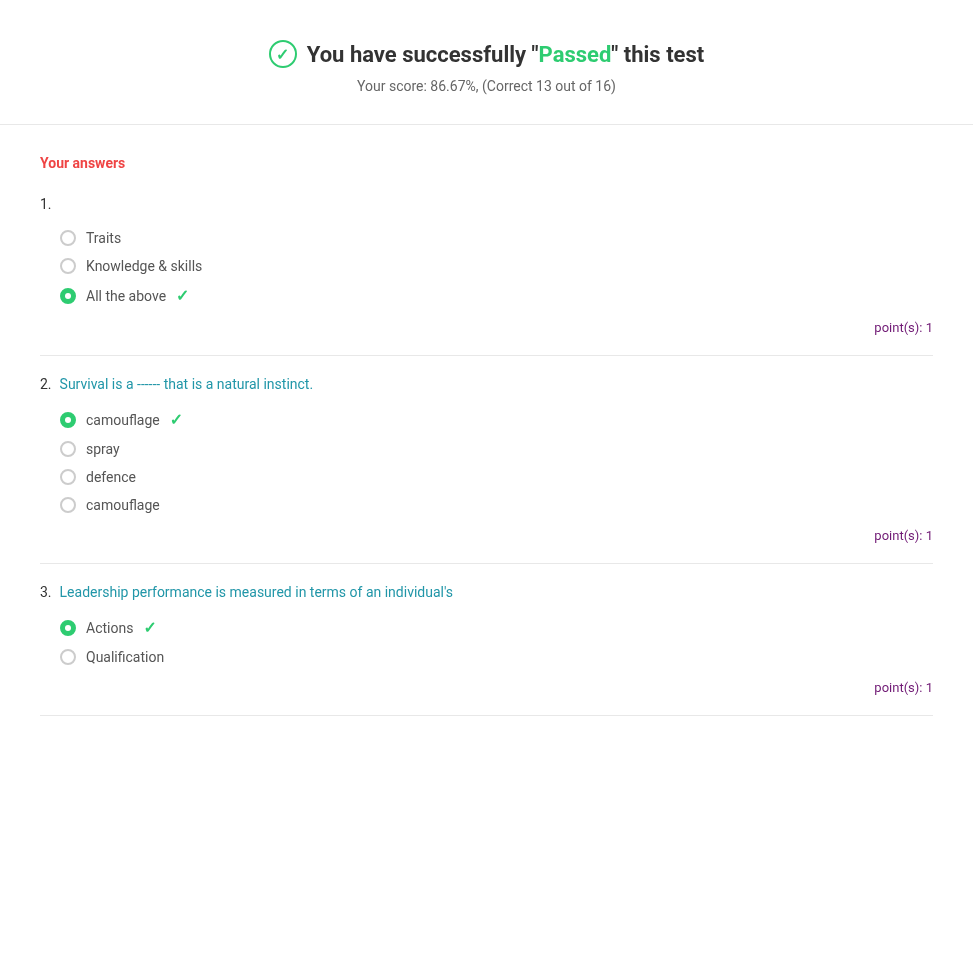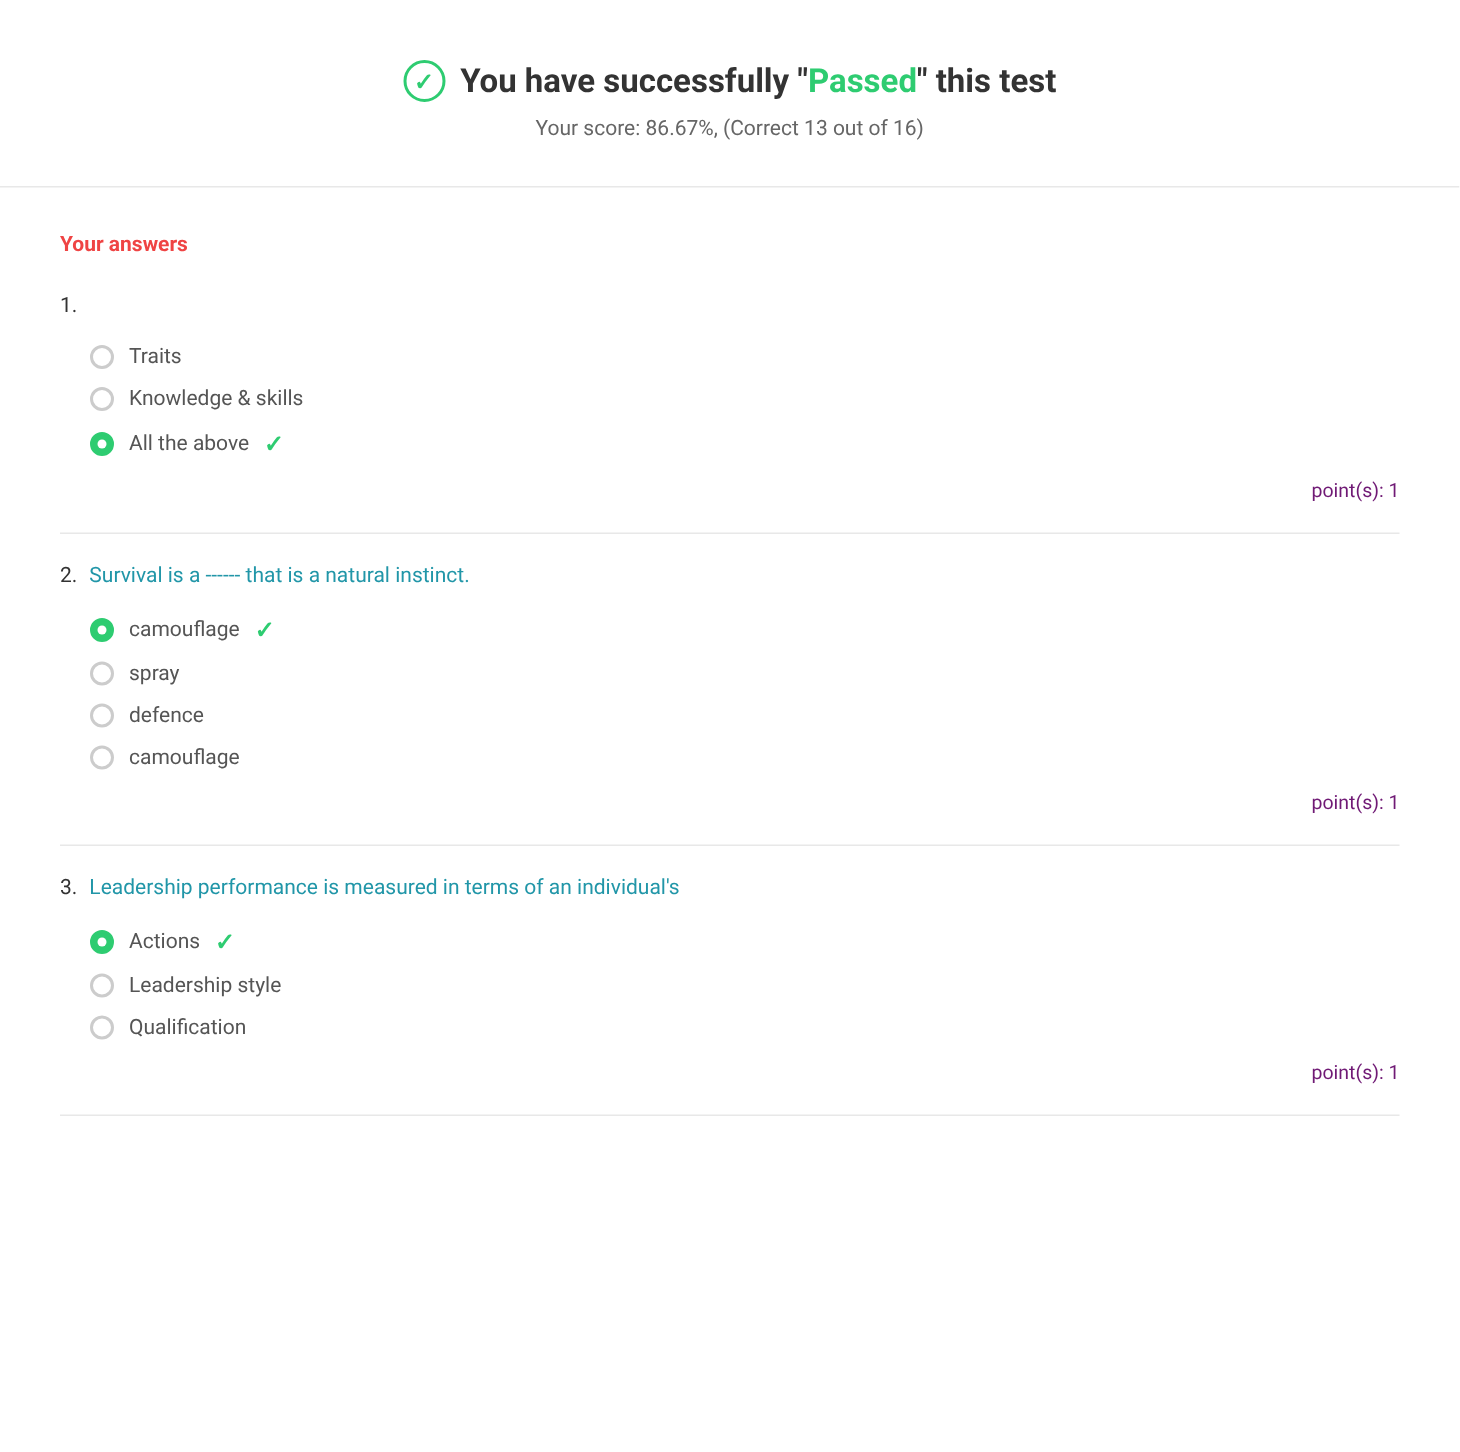--- a/index.html
+++ b/index.html
@@ -237,24 +237,20 @@
         <span class="question-text">Leadership performance is measured in terms of an individual's</span>
       </div>
       <ul class="options-list">
         <li class="option-item">
           <span class="radio-circle selected"></span>
           <span class="option-label">Actions</span>
           <span class="correct-check">✓</span>
         </li>
         <li class="option-item">
           <span class="radio-circle"></span>
-          <span class="option-label">Leadership style</span>
-        </li>
-        <li class="option-item">
-          <span class="radio-circle"></span>
           <span class="option-label">Qualification</span>
         </li>
       </ul>
       <div class="points-row">
         <span>point(s): 1</span>
       </div>
     </div>
 
   </div>
 </div>

